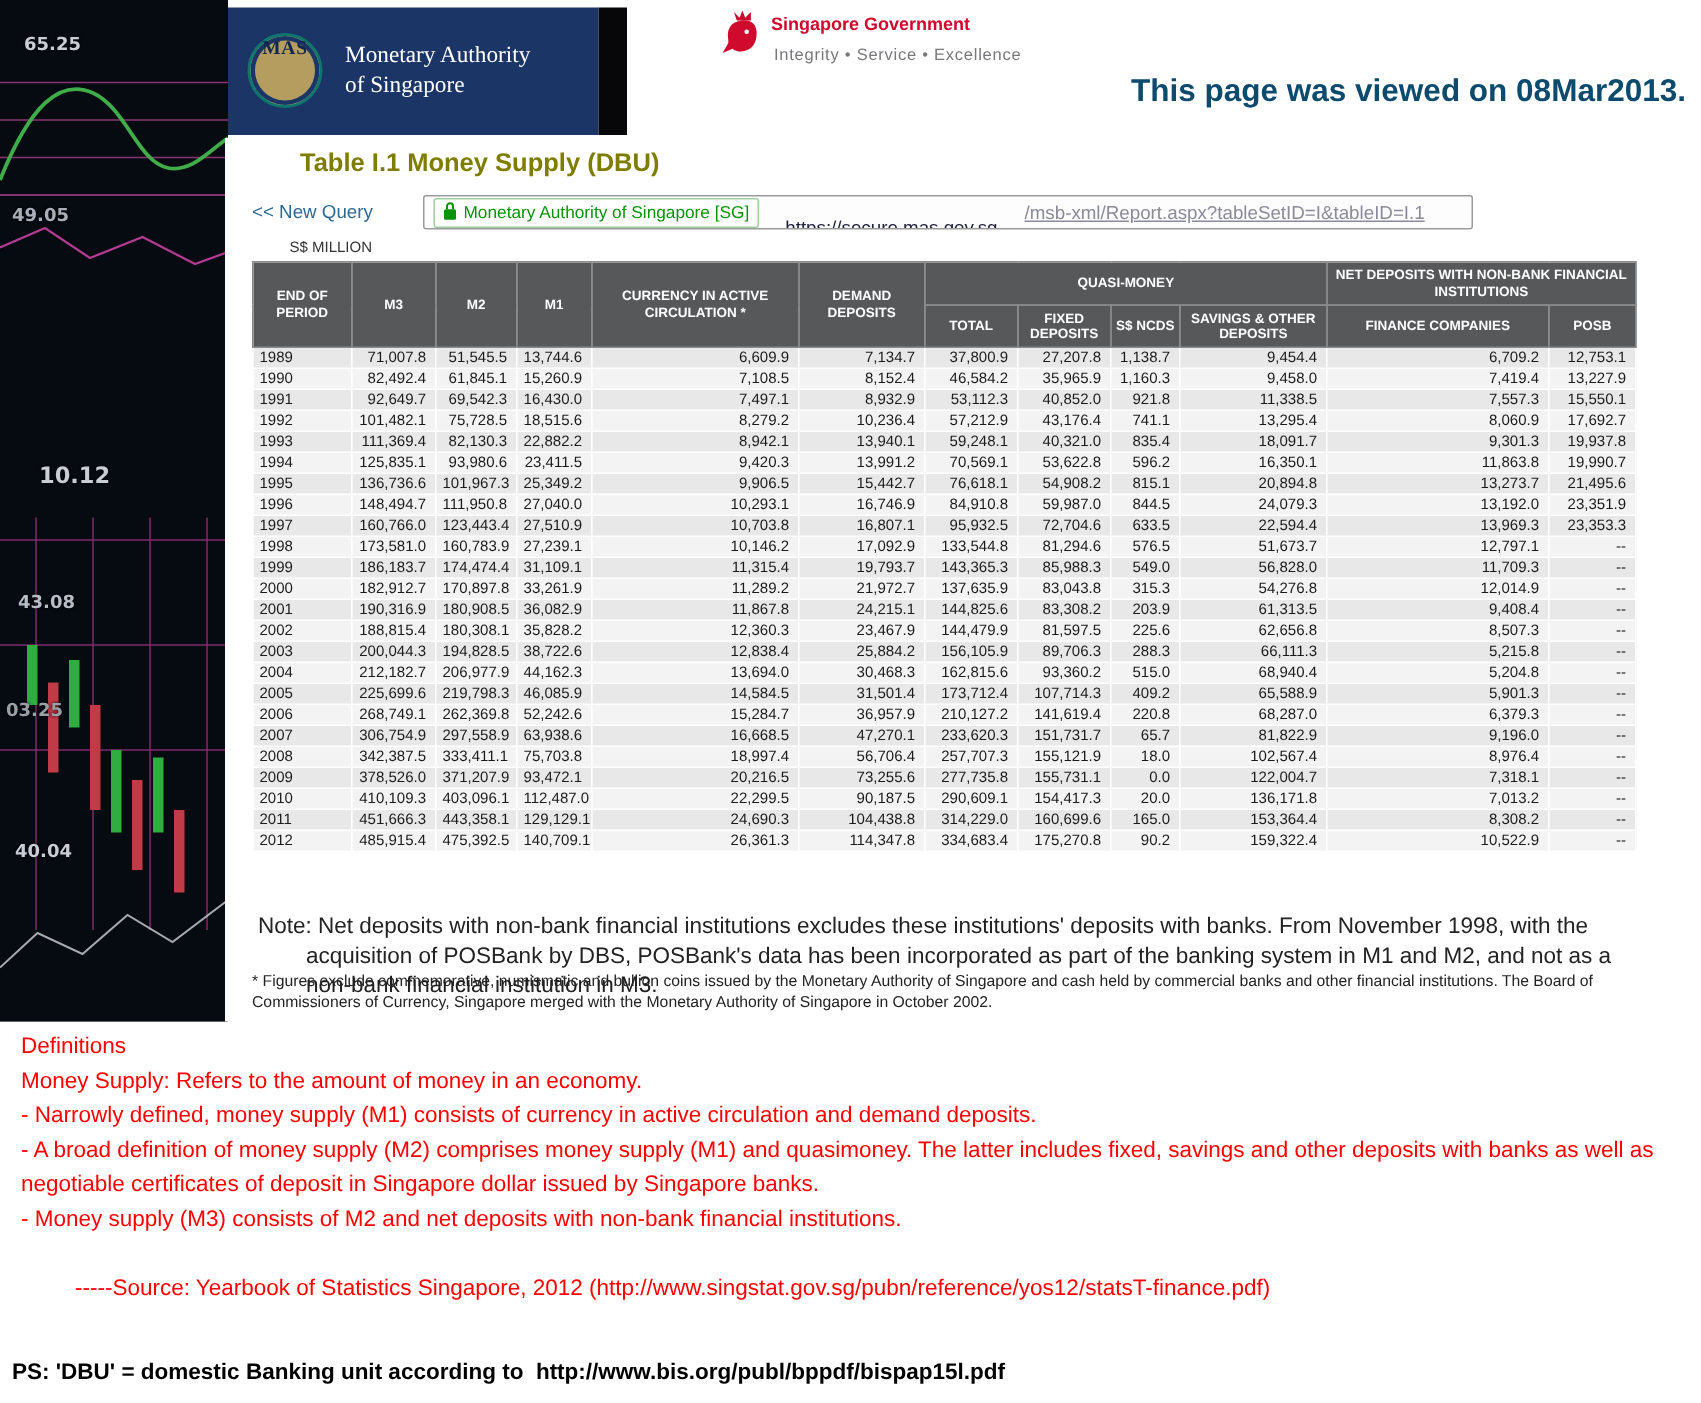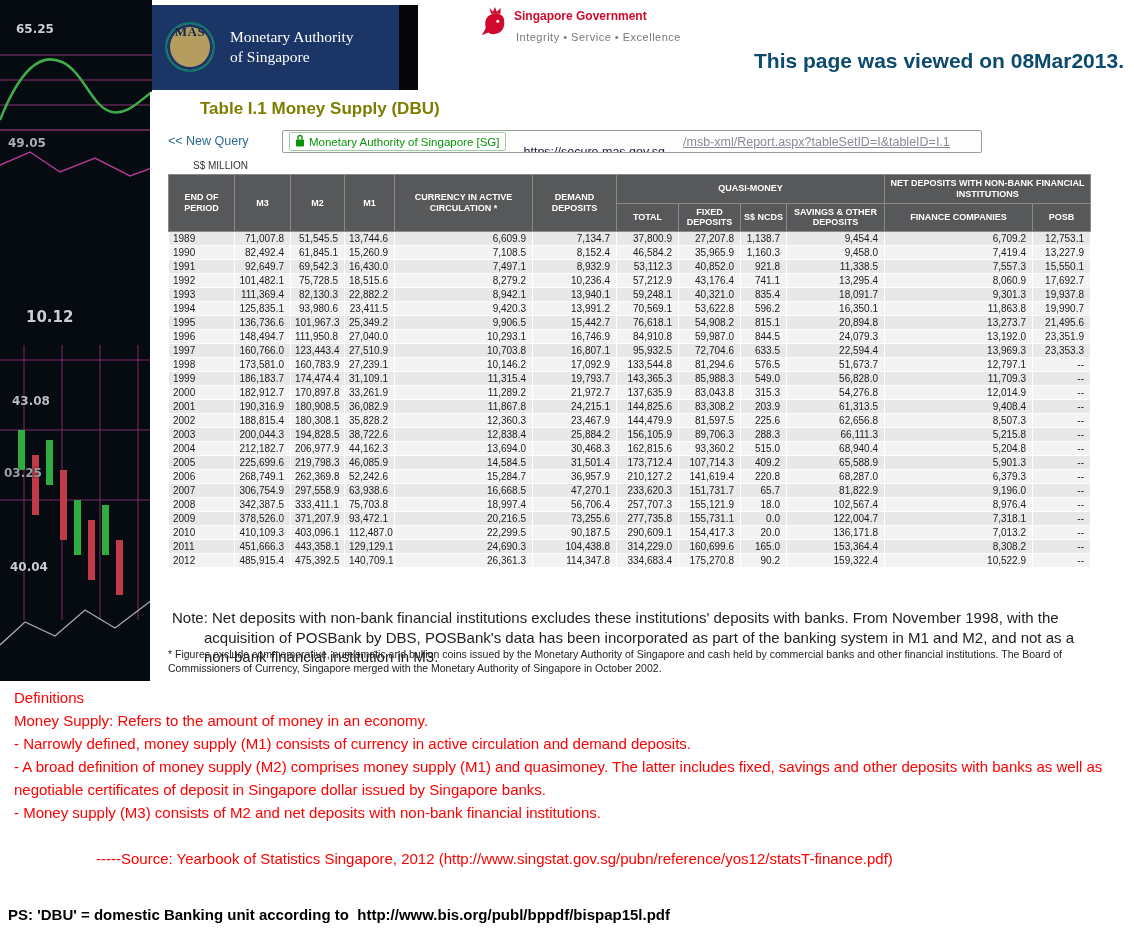--- a/index.html
+++ b/index.html
@@ -66,21 +66,21 @@
 
   .table-note { position:absolute; left:22px; top:516px; width:912px; font-size:15px; color:#222;
                 line-height:1.3; padding-left:32px; text-indent:-32px; }
   .footnote { position:absolute; left:18px; top:556px; width:922px; font-size:10.5px; color:#222;
               line-height:1.3; }
 
   
   .definitions { position:absolute; left:14px; top:686px; width:1112px; color:#ff0000;
                  font-weight:normal; font-size:15px; line-height:23px; }
   .def-line { display:block; }
-  .def-source { display:block; margin-top:23px; margin-left:82px; }
+  .def-source { display:block; margin-top:23px; margin-left:36px; }
   .ps-line { position:absolute; left:8px; top:906px; font-size:15px; font-weight:bold;
              color:#000000; white-space:pre-wrap; }
 </style>
 </head>
 <body>
 
 <div class="page">
 
   <div class="chart-bg">
     <svg width="152" height="681" viewBox="0 0 152 681">

